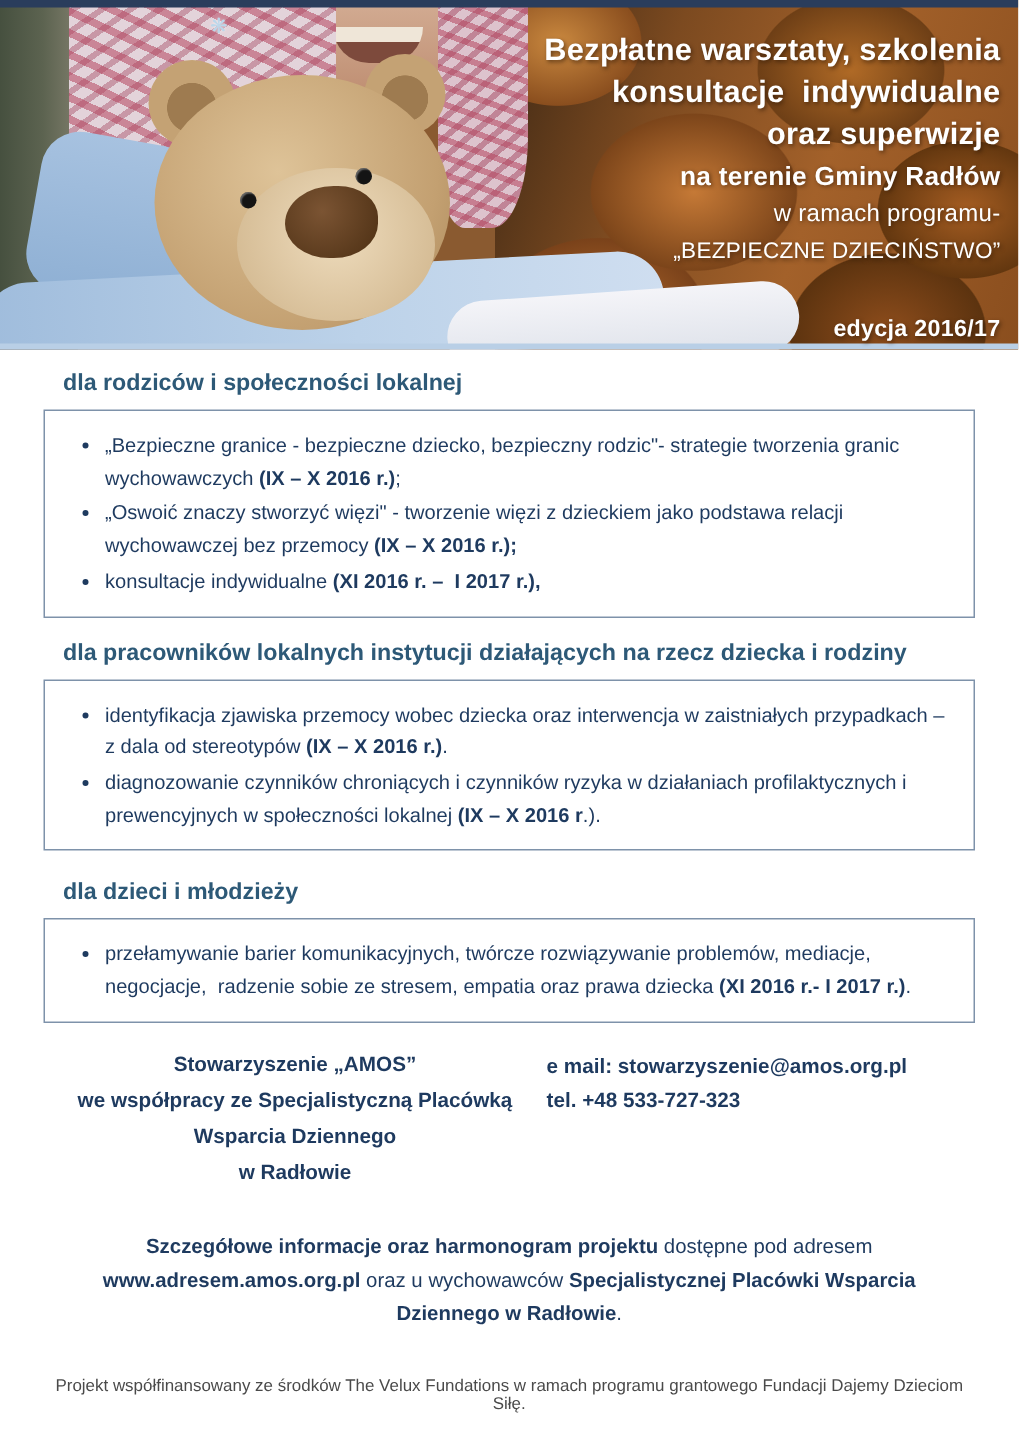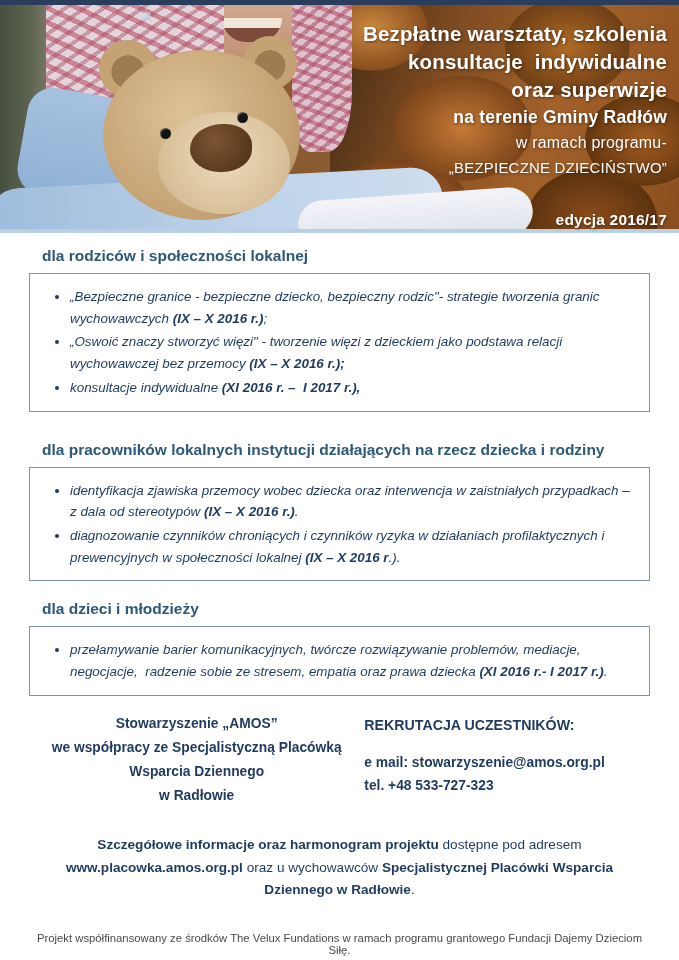--- a/index.html
+++ b/index.html
@@ -60,25 +60,25 @@
     text-shadow:1px 1px 3px rgba(40,20,5,.6);letter-spacing:.2px;}
   .t-line{white-space:pre;}
   .t-big{font-size:20.5px;font-weight:700;line-height:28px;}
   .t-mid{font-size:17.5px;font-weight:700;line-height:26px;}
   .t-reg{font-size:16px;font-weight:400;line-height:25px;}
   .t-caps{font-size:15px;font-weight:400;line-height:26px;}
   .t-ed{font-size:15.5px;font-weight:700;line-height:26px;margin-top:26px;}
   
   .content{padding:0 29px;}
   .sec-heading{margin:14px 0 8px 13px;font-size:15.5px;font-weight:700;color:#2d5977;}
-  .sec-heading.h2{margin-top:29px;}
+  .sec-heading.h2{margin-top:15px;}
   .sec-heading.h3{margin-top:19px;}
   .box{border:1px solid #7e92aa;background:#ffffff;padding:10px 14px;}
   .box ul{margin:0;padding-left:26px;}
-  .box li{font-size:13.4px;line-height:1.62;margin:2px 0;white-space:pre-wrap;color:#1e3a5f;font-style:italic;}
+  .box li{font-size:13.4px;line-height:1.62;margin:2px 0;white-space:pre-wrap;color:#1e3a5f;}
   .box li::marker{color:#1e3a5f;}
   .box strong{font-weight:700;}
   .org-row{display:flex;margin-top:16px;}
   .org-col{width:54%;text-align:center;font-weight:700;font-size:13.8px;line-height:1.75;}
   .org-col .col-heading{font-size:14.2px;}
   .rec-col{width:46%;padding-top:1px;font-weight:700;font-size:13.8px;line-height:1.7;}
   .rec-col .col-heading{font-size:14.2px;margin-bottom:14px;}
   .info{margin:26px 4px 0;text-align:center;font-size:13.6px;line-height:1.65;white-space:pre-wrap;}
   .info b{font-weight:700;}
   .funding{margin:30px 0 0;text-align:center;font-size:11.3px;color:#4a4a4a;}
@@ -148,24 +148,23 @@
     </div>
 
     <div class="org-row">
       <div class="org-col">
         <div>Stowarzyszenie „AMOS”</div>
         <div>we współpracy ze Specjalistyczną Placówką</div>
         <div>Wsparcia Dziennego</div>
         <div>w Radłowie</div>
       </div>
       <div class="rec-col">
-        <div class="col-heading">REKRUTACJA UCZESTNIKÓW:</div>
         <div>e mail: stowarzyszenie@amos.org.pl</div>
         <div>tel. +48 533-727-323</div>
       </div>
     </div>
 
-    <p class="info"><b>Szczegółowe informacje oraz harmonogram projektu</b><span> dostępne pod adresem </span><b>www.placowka.amos.org.pl</b><span> oraz u wychowawców </span><b>Specjalistycznej Placówki Wsparcia Dziennego w Radłowie</b><span>.</span></p>
+    <p class="info"><b>Szczegółowe informacje oraz harmonogram projektu</b><span> dostępne pod adresem </span><b>www.adresem.amos.org.pl</b><span> oraz u wychowawców </span><b>Specjalistycznej Placówki Wsparcia Dziennego w Radłowie</b><span>.</span></p>
 
     <p class="funding">Projekt współfinansowany ze środków The Velux Fundations w ramach programu grantowego Fundacji Dajemy Dzieciom Siłę.</p>
 
   </div>
 </div>
 
 </body></html>

